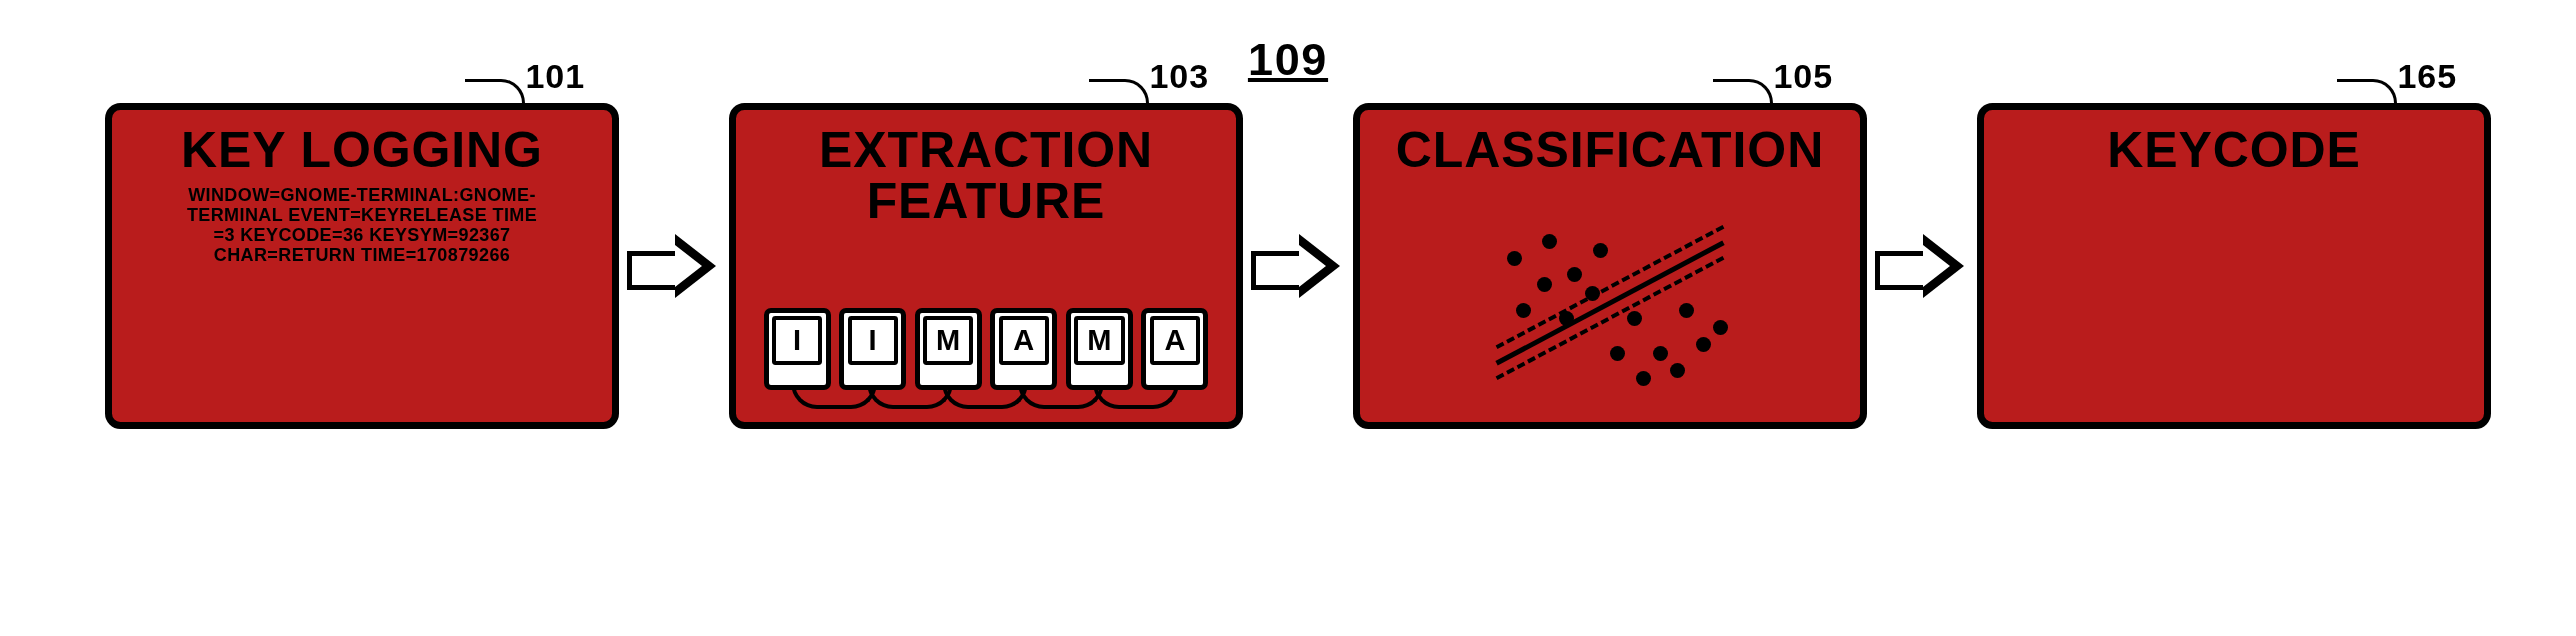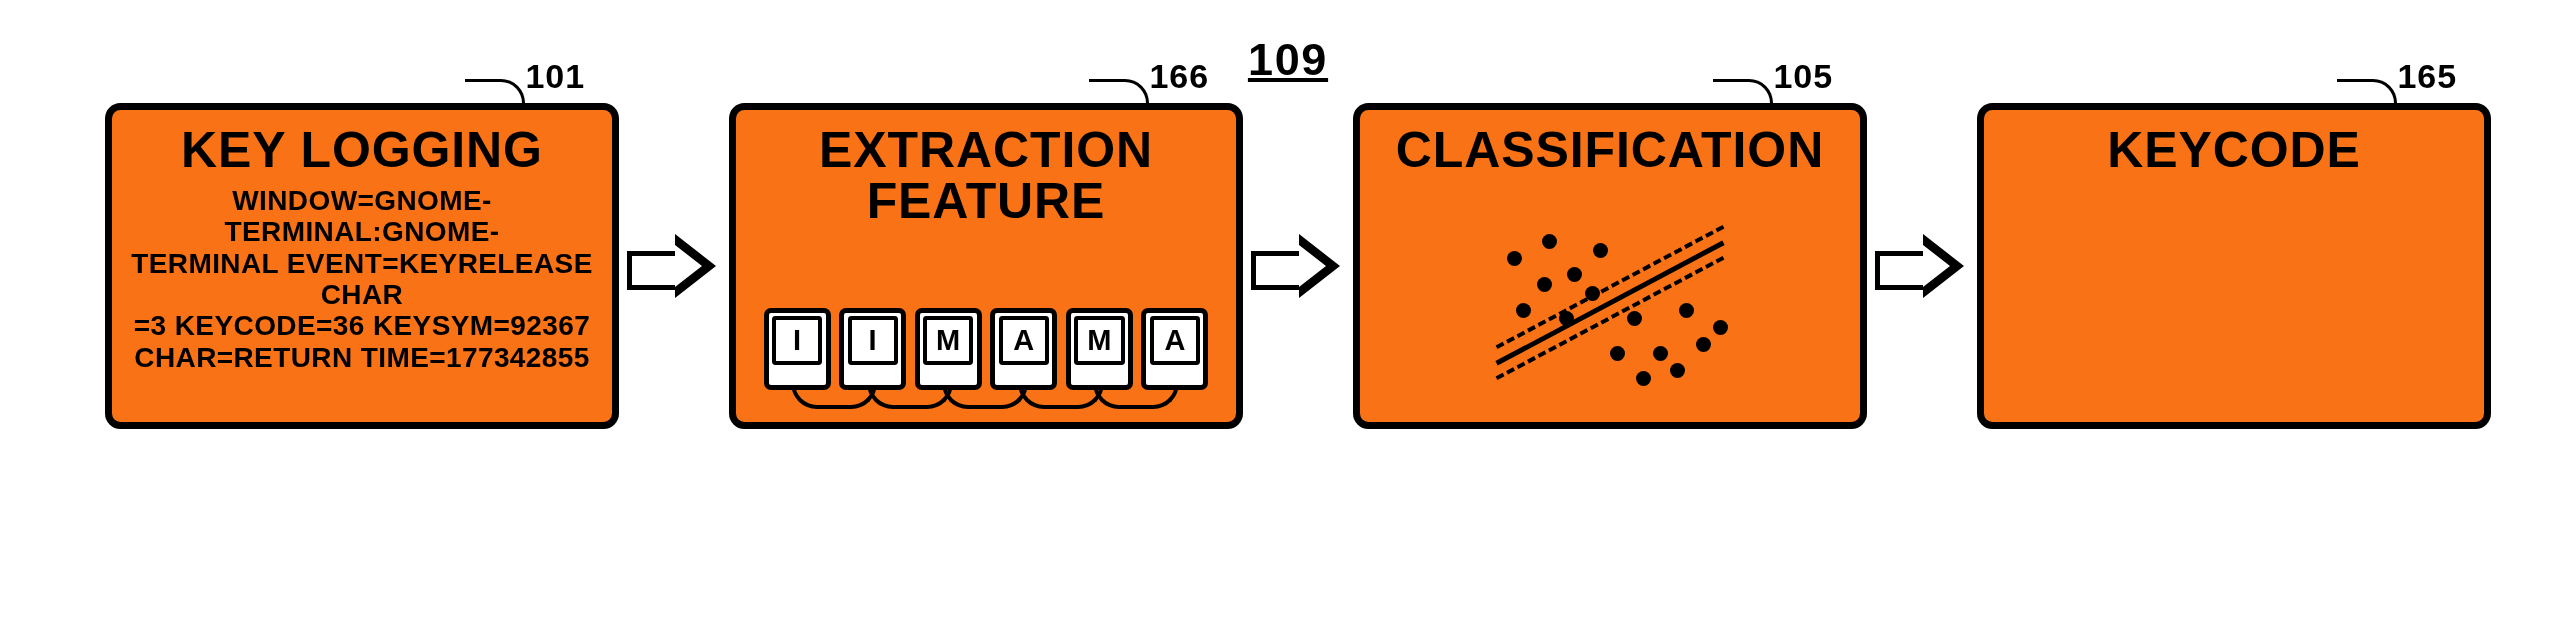--- a/index.html
+++ b/index.html
@@ -44,39 +44,39 @@
     width: 60px;
     height: 24px;
     border: 3.4px solid #000;
     border-bottom: none;
     border-left: none;
     border-top-right-radius: 34px;
   }
   .box {
     border: 7.7px solid #000;
     border-radius: 15.4px;
-    background: #f97316;
+    background: #b91c1c;
     width: 514px;
     height: 326px;
     padding: 15.4px 19px 17px 19px;
     display: flex;
     flex-direction: column;
     align-items: center;
   }
   .box-title {
     font-size: 50px;
     font-weight: 800;
     text-align: center;
     line-height: 1.02;
     letter-spacing: 0.9px;
     font-stretch: condensed;
   }
   
   .log-text {
-    font-size: 28px;
+    font-size: 18px;
     font-weight: 800;
     text-align: center;
     line-height: 1.12;
     margin-top: 8.6px;
     font-stretch: condensed;
     letter-spacing: 0.4px;
   }
   
   .keys {
     display: flex;
@@ -210,34 +210,34 @@
 
 <div class="flow">
 
   <div class="stage">
     <div class="ref-arc"></div>
     <div class="ref-label">101</div>
     <div class="box">
       <div class="box-title">KEY LOGGING</div>
       <div class="log-text">
         <div>WINDOW=GNOME-TERMINAL:GNOME-</div>
-        <div>TERMINAL EVENT=KEYRELEASE CHAR</div>
+        <div>TERMINAL EVENT=KEYRELEASE TIME</div>
         <div>=3 KEYCODE=36 KEYSYM=92367</div>
-        <div>CHAR=RETURN  TIME=177342855</div>
+        <div>CHAR=RETURN  TIME=170879266</div>
       </div>
     </div>
   </div>
 
   <div class="arrow">
       <div class="tip"></div>
     </div>
 
   <div class="stage">
     <div class="ref-arc"></div>
-    <div class="ref-label">166</div>
+    <div class="ref-label">103</div>
     <div class="box">
       <div class="box-title" id="title-fe">
           <div>EXTRACTION</div>
           <div>FEATURE</div>
         </div>
       <div class="keys" id="keys-row">
         <div class="key-link kl1"></div>
         <div class="key-link kl2"></div>
         <div class="key-link kl3"></div>
         <div class="key-link kl4"></div>

